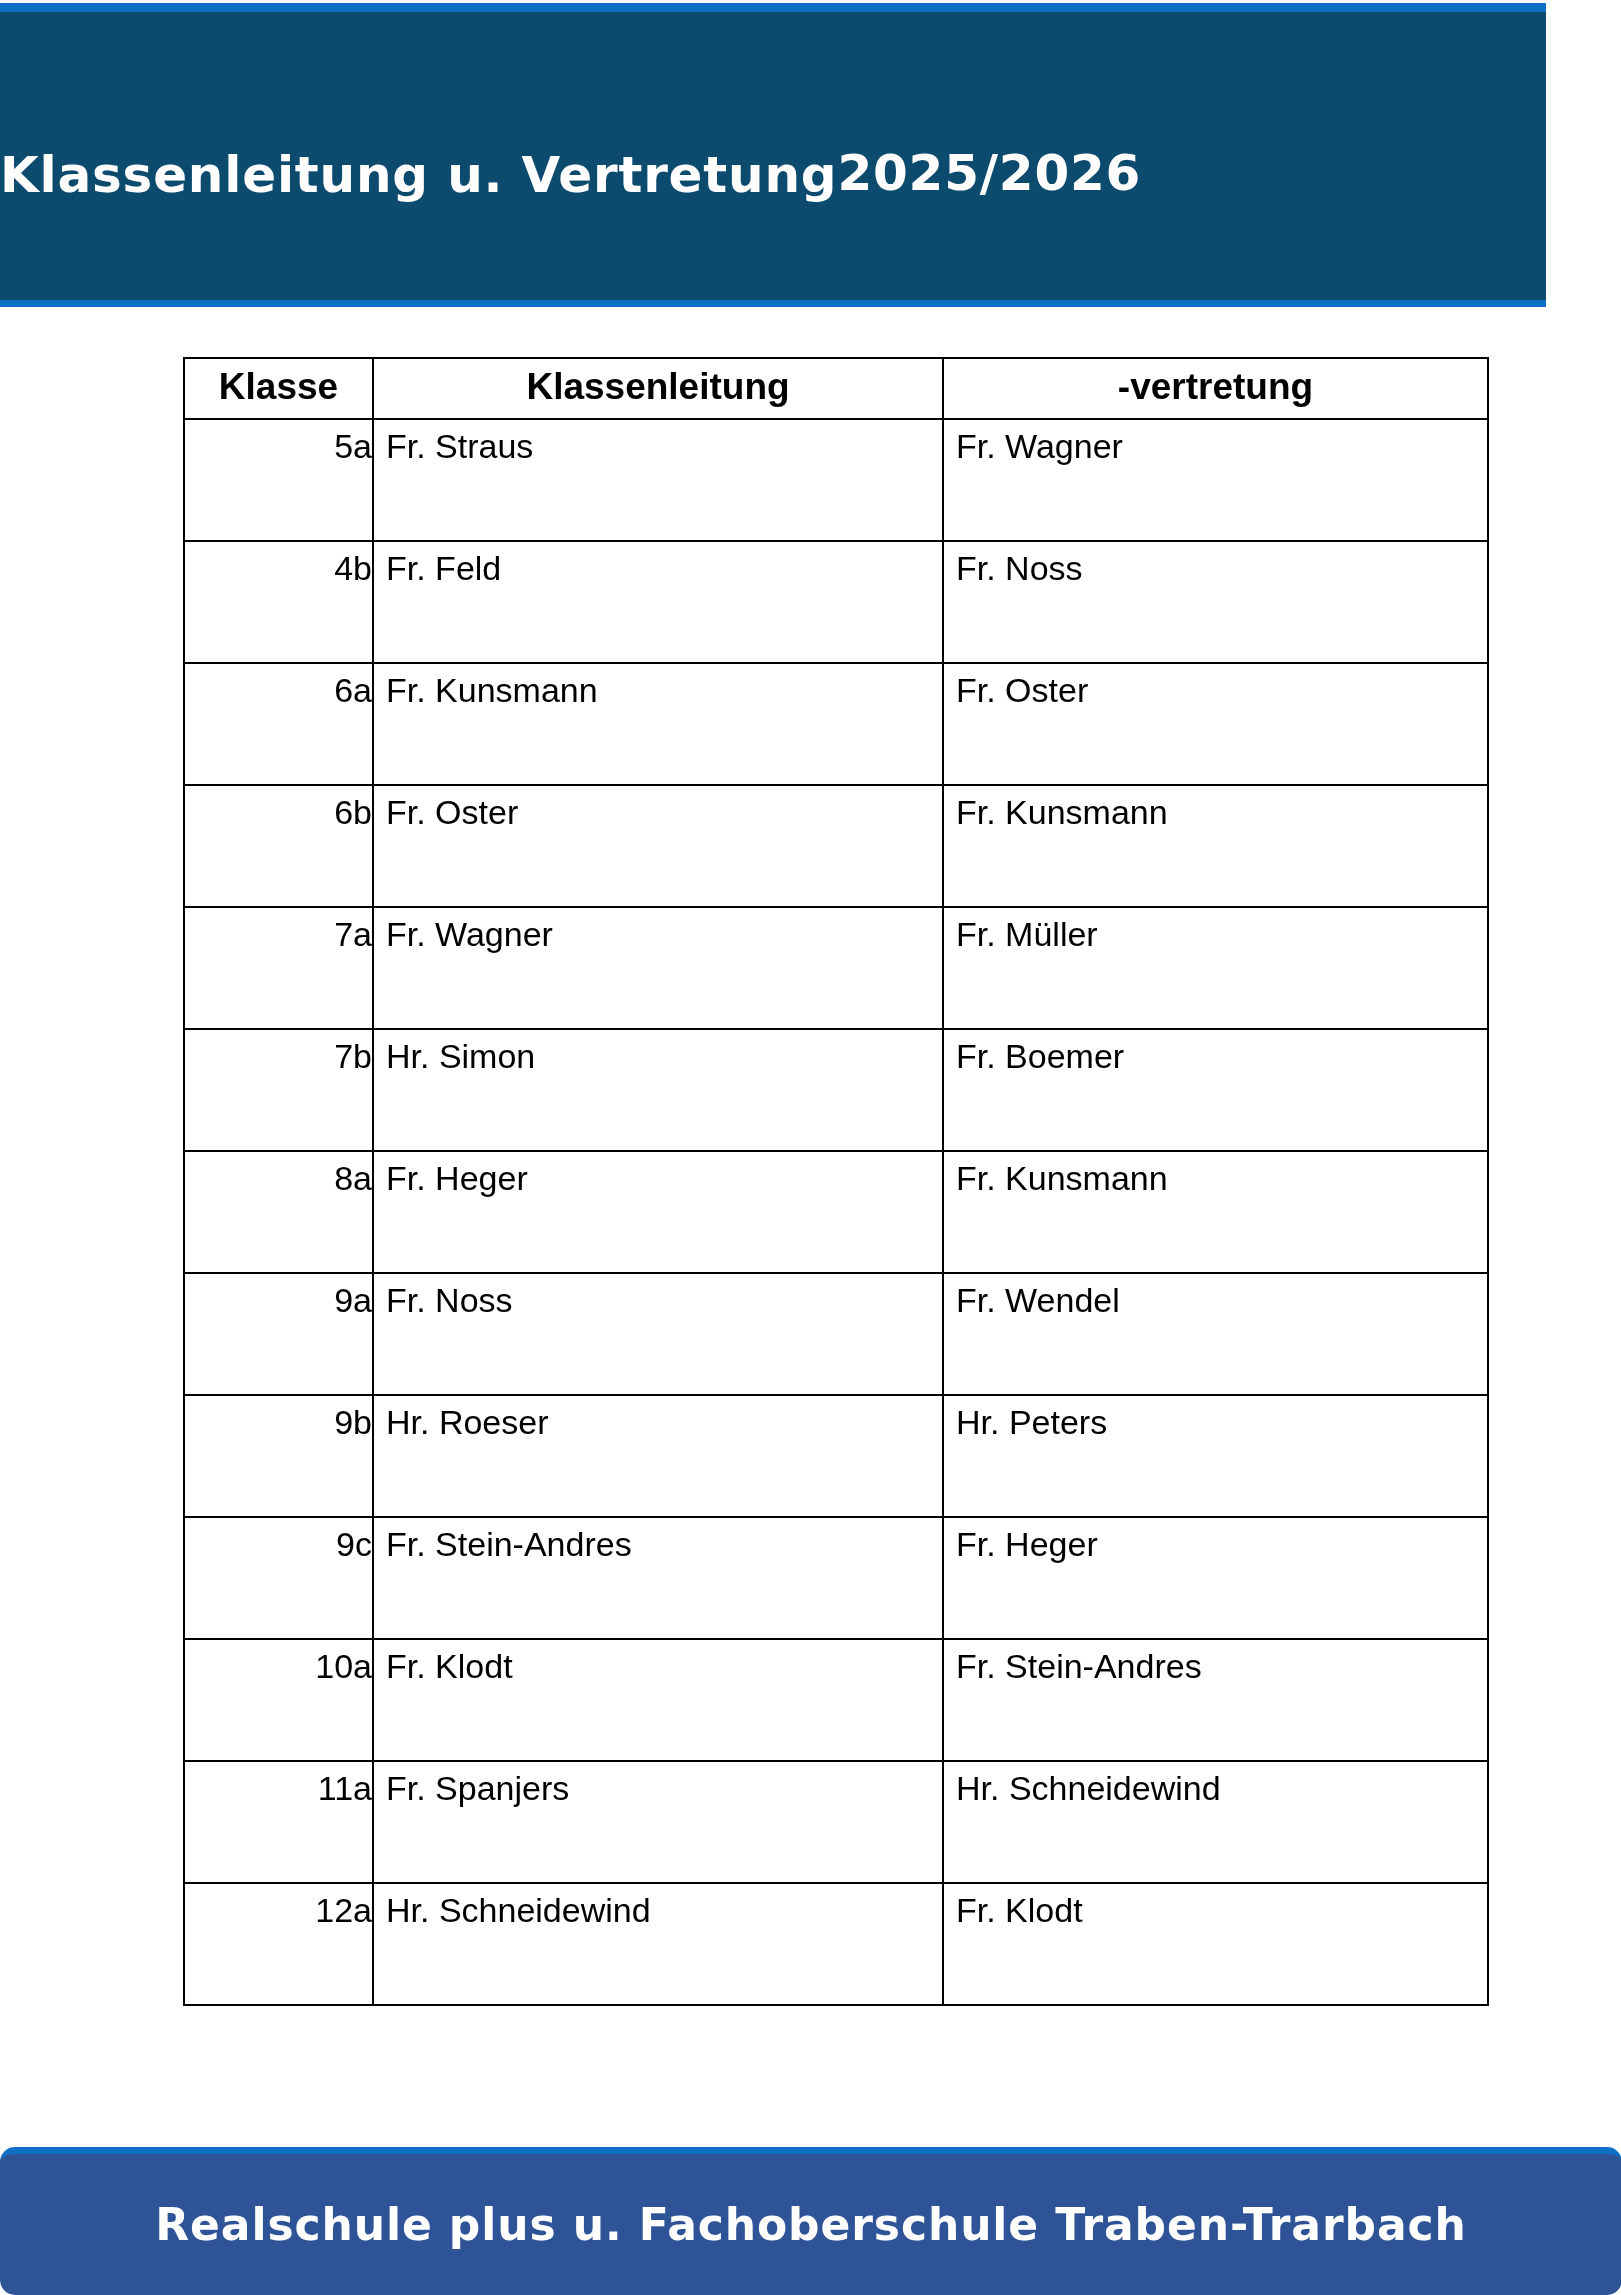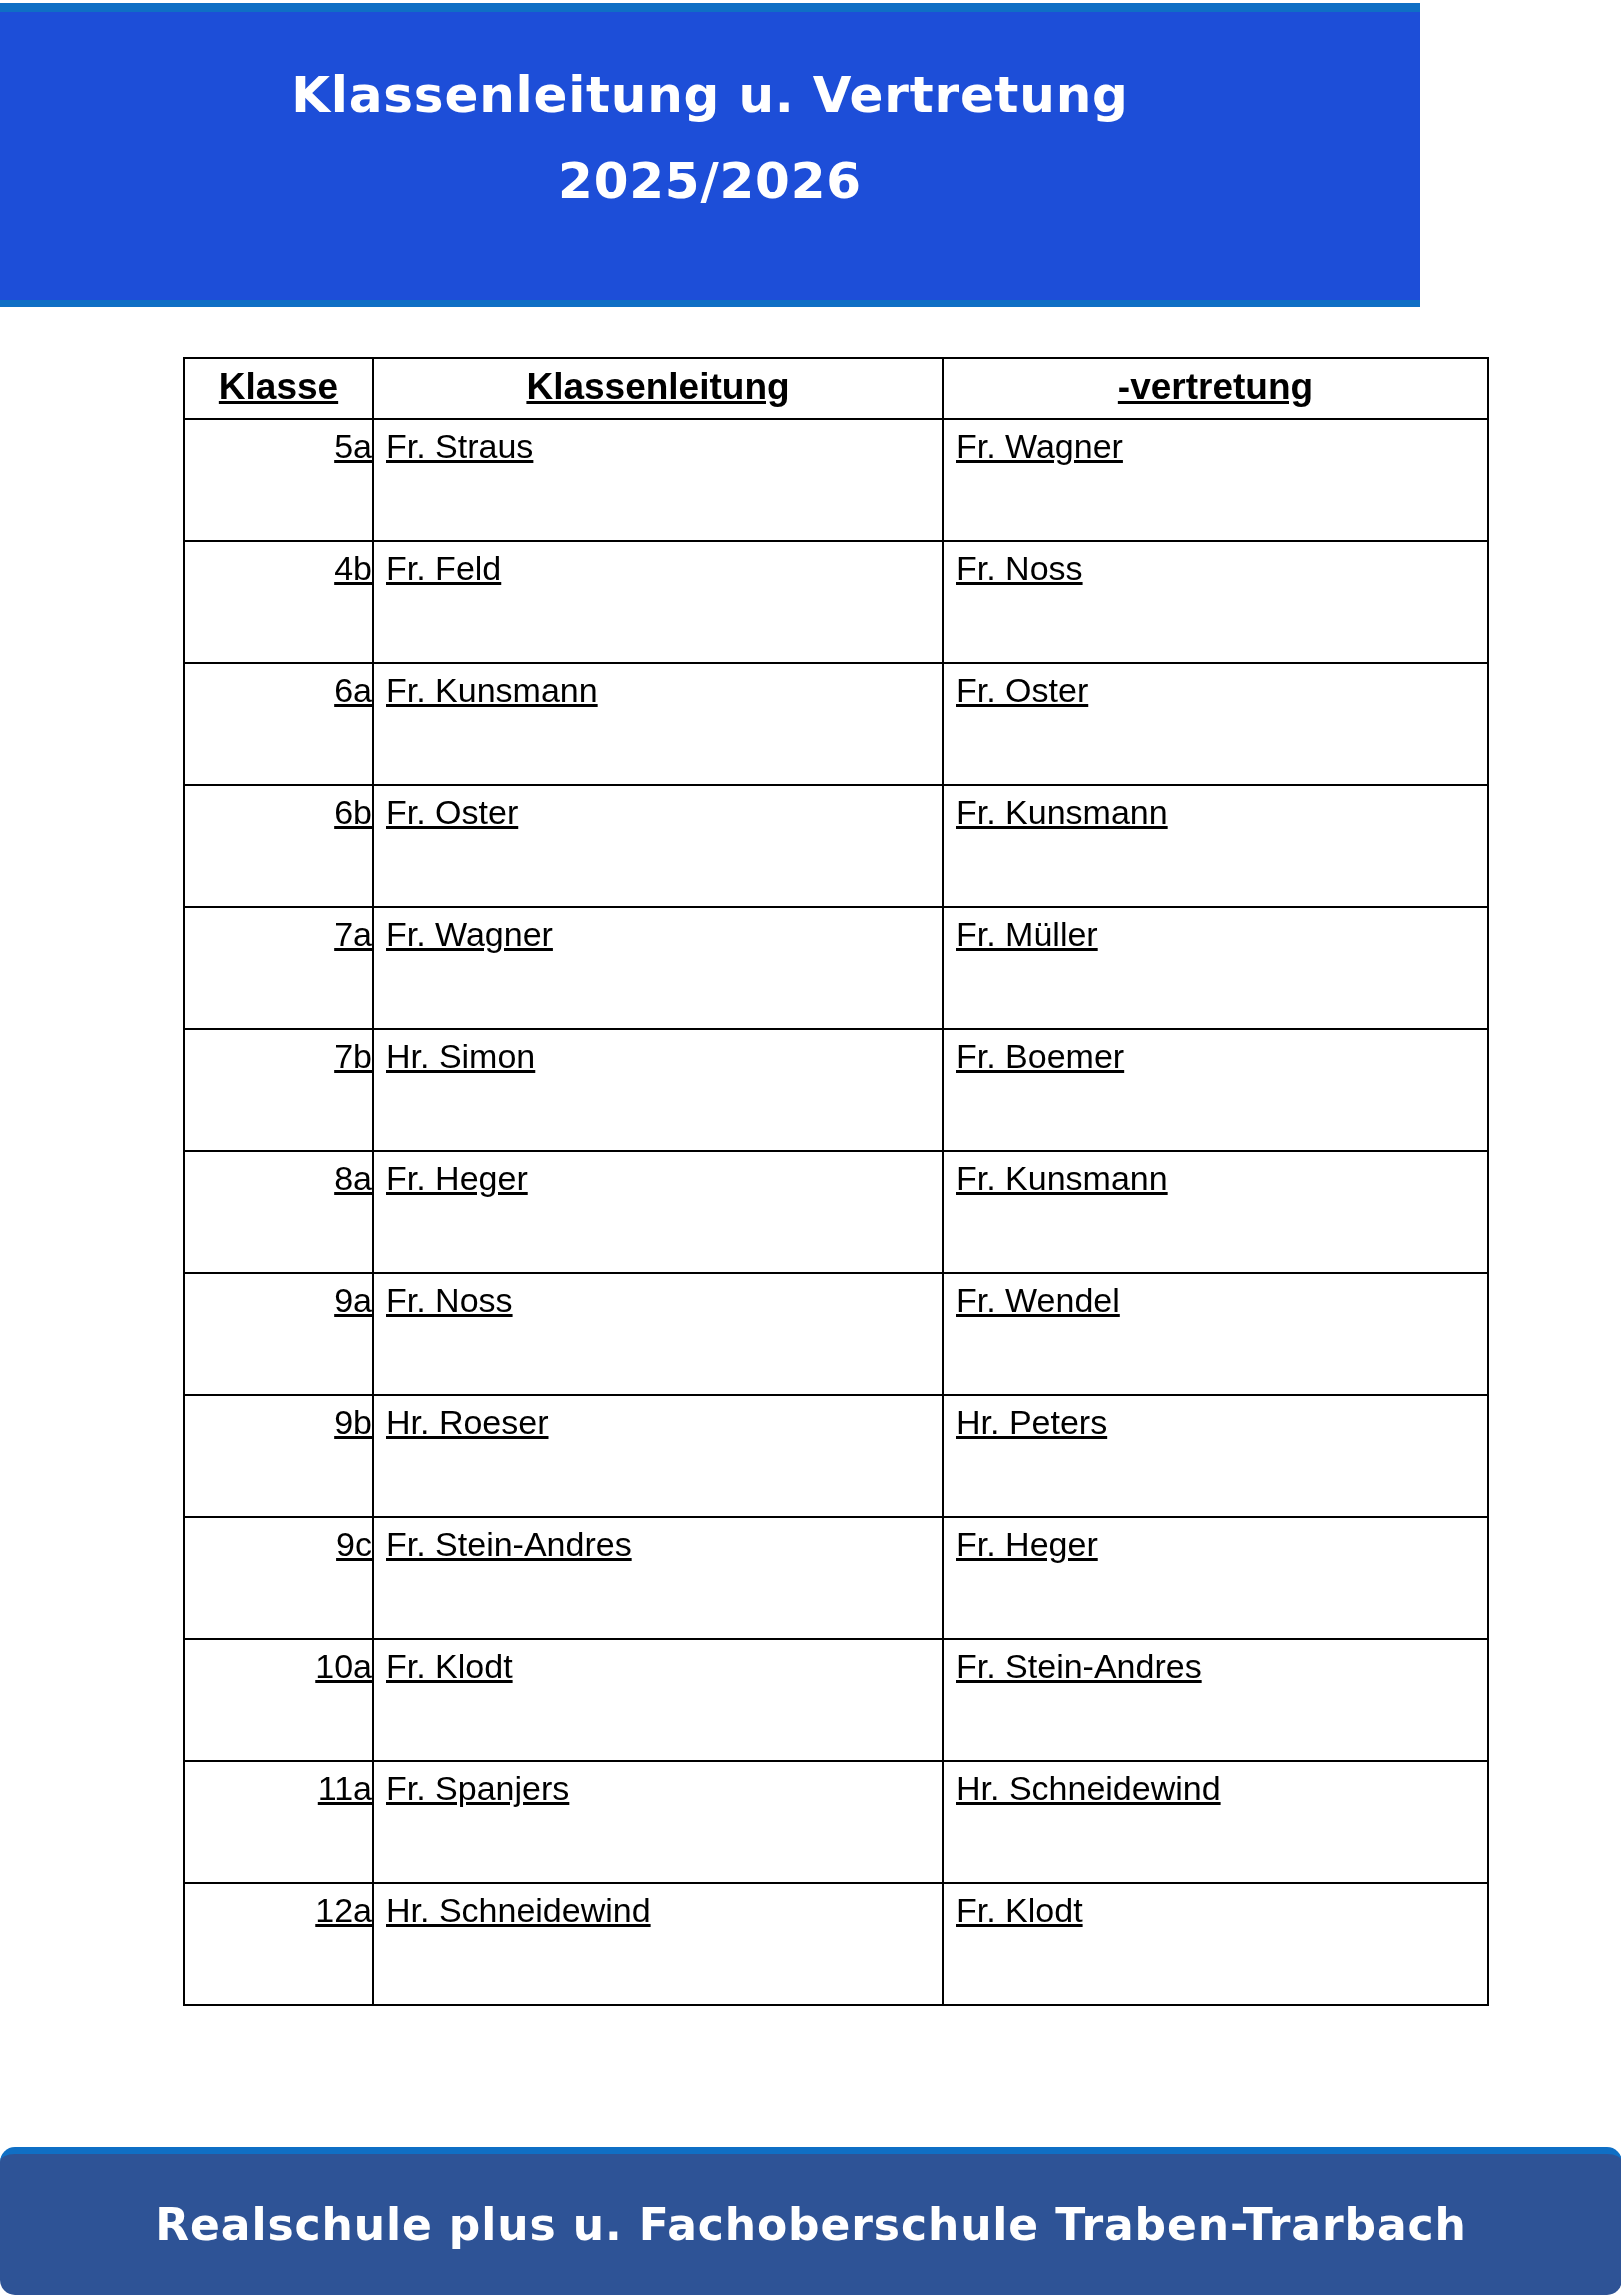--- a/index.html
+++ b/index.html
@@ -15,28 +15,28 @@
     overflow: hidden;
     font-family: "Liberation Sans", sans-serif;
     -webkit-font-smoothing: antialiased;
   }
 
   
   #header-banner {
     position: absolute;
     left: 0;
     top: 2.6px;
-    width: 1420px;
+    width: 1546px;
     height: 304px;
-    background: #1d4ed8;
+    background: #0c4a6e;
     box-sizing: border-box;
     border-top: 9.2px solid #0f6fc5;
     border-bottom: 7.3px solid #0f6fc5;
     display: flex;
-    flex-direction: column;
+    flex-direction: row;
     align-items: center;
     justify-content: flex-start;
     padding-top: 38px;
   }
   #header-title-line1,
   #header-title-line2 {
     color: #ffffff;
     font-family: "DejaVu Sans", sans-serif;
     font-weight: bold;
     font-size: 50px;
@@ -65,21 +65,20 @@
   table#schedule-table col.c-klasse  { width: 189px; }
   table#schedule-table col.c-leitung { width: 570px; }
   table#schedule-table col.c-vertret { width: 545px; }
 
   table#schedule-table th,
   table#schedule-table td {
     border: 2px solid #000000;
     padding: 0;
     vertical-align: top;
     color: #000000;
-    text-decoration: underline;
   }
 
   
   table#schedule-table thead th {
     height: 55px;
     font-size: 37px;
     font-weight: bold;
     text-align: center;
     vertical-align: middle;
     line-height: 40px;

